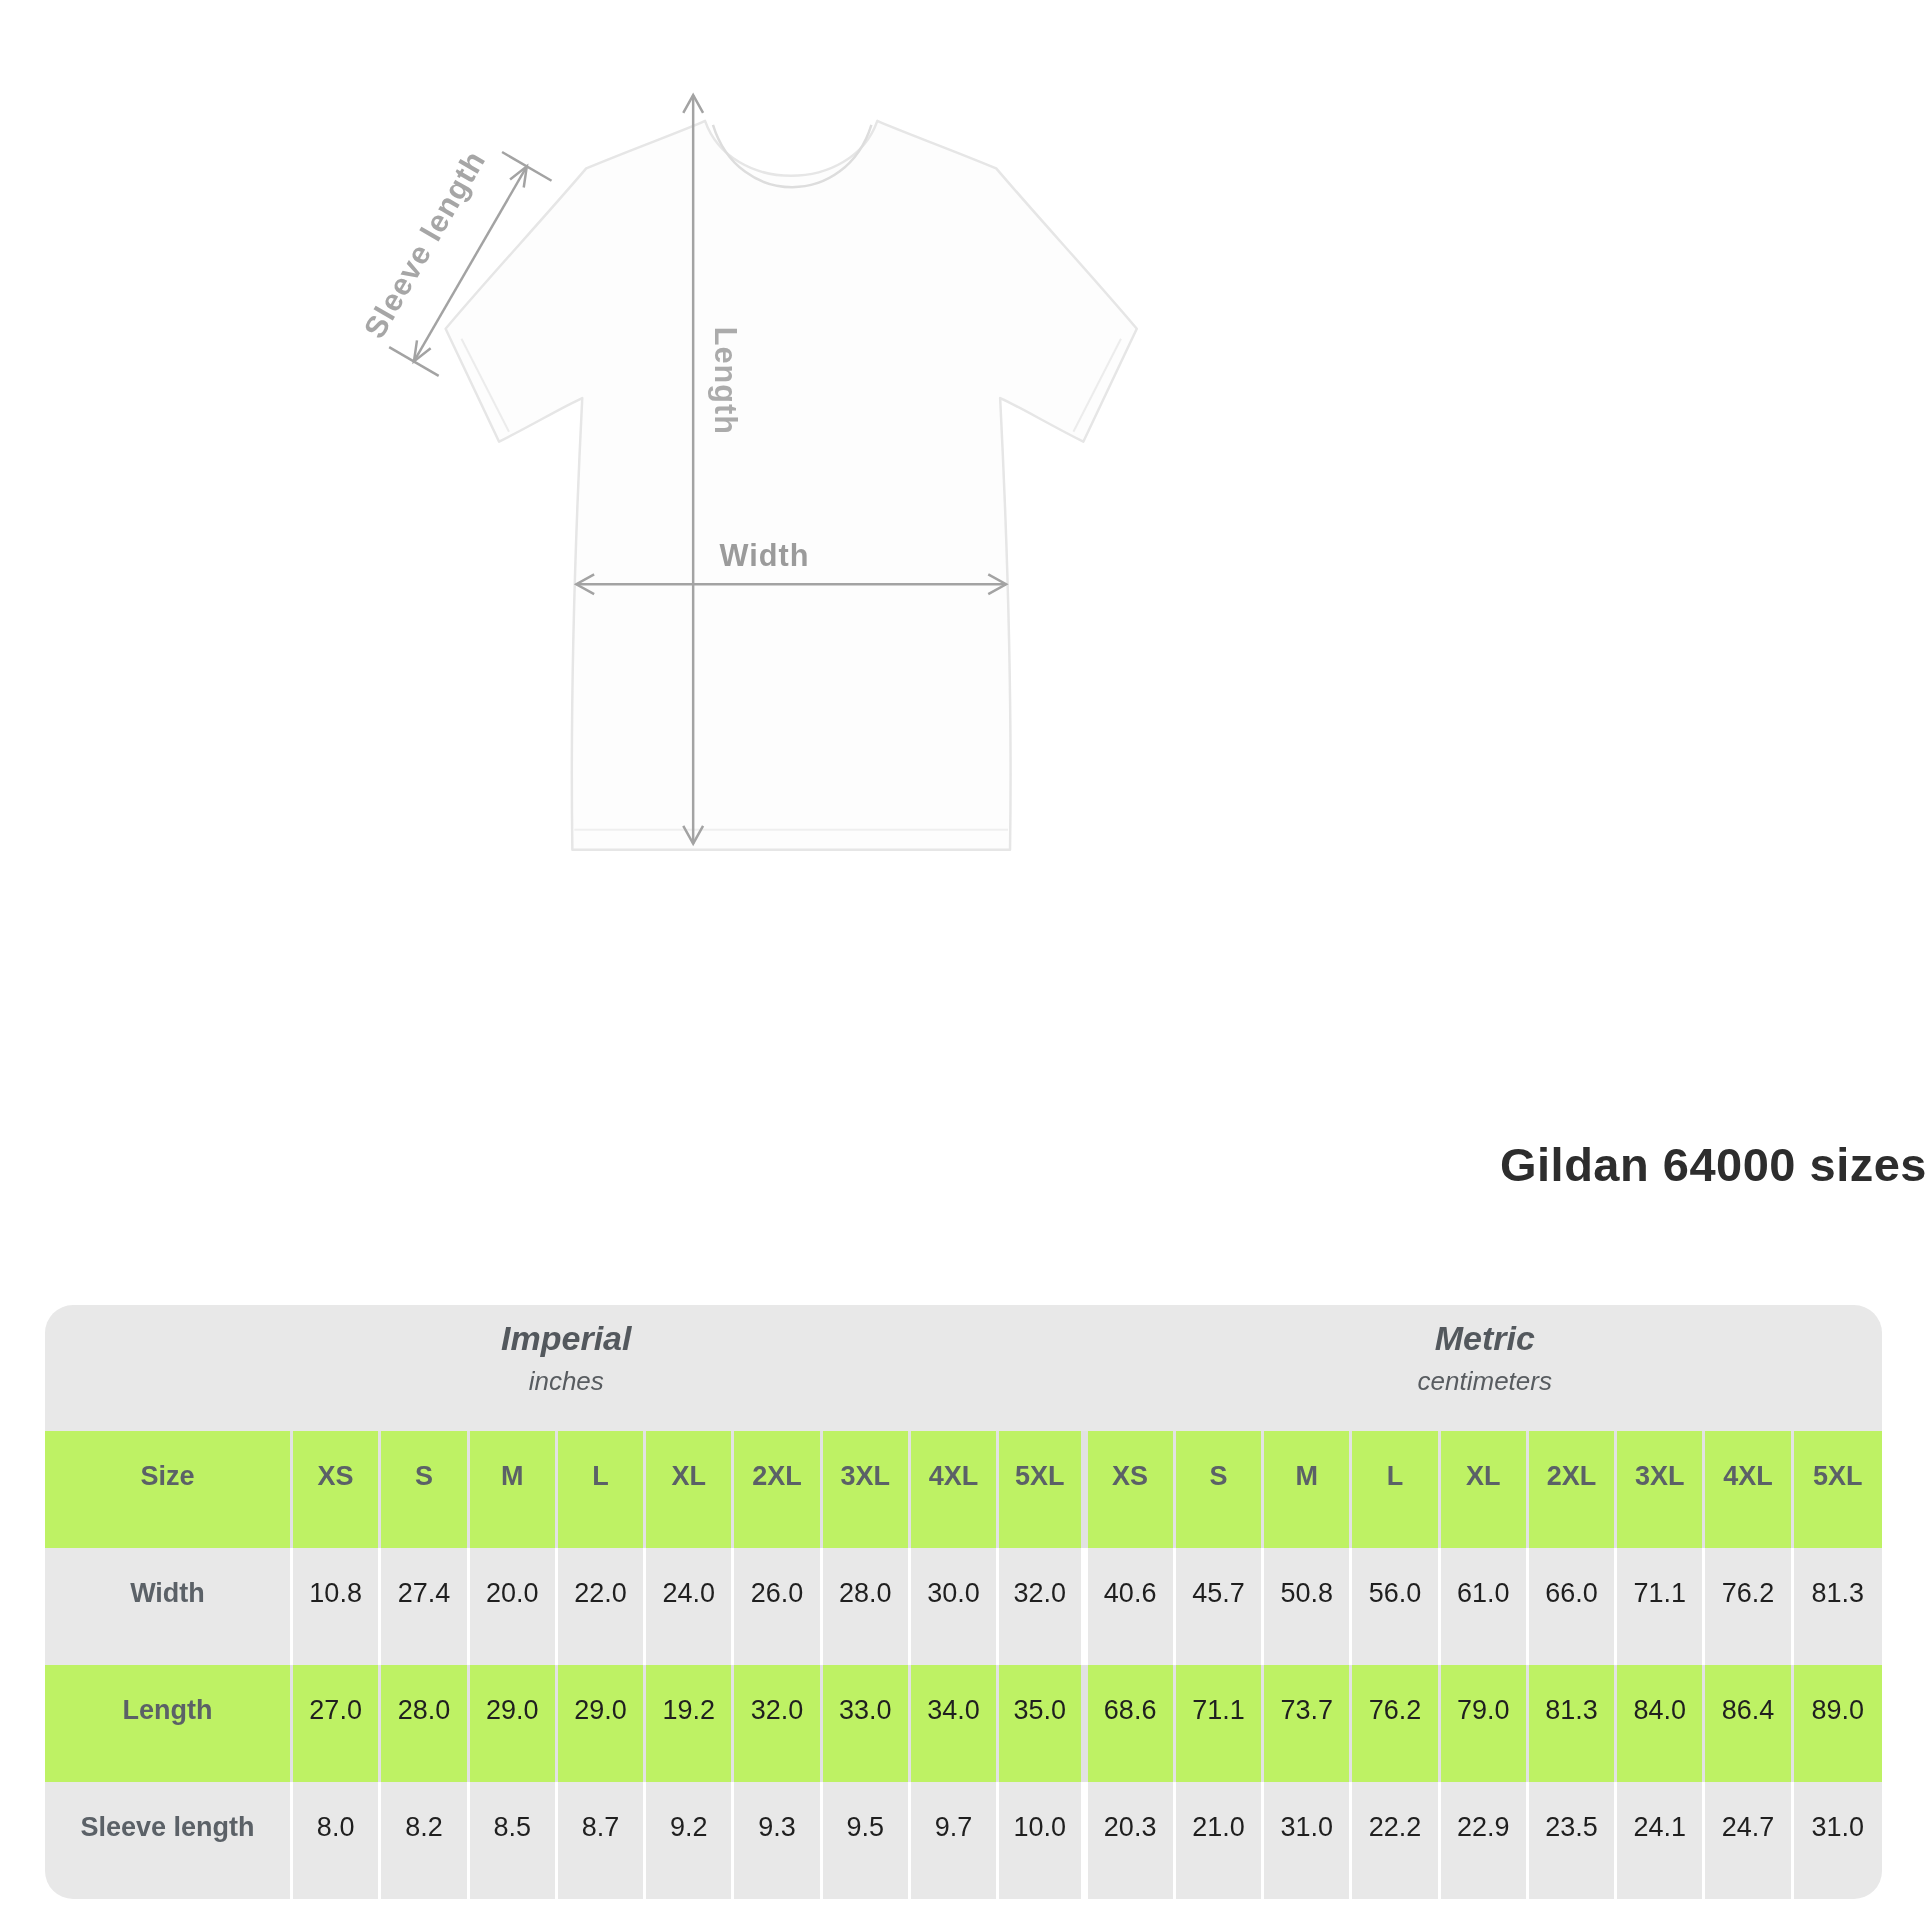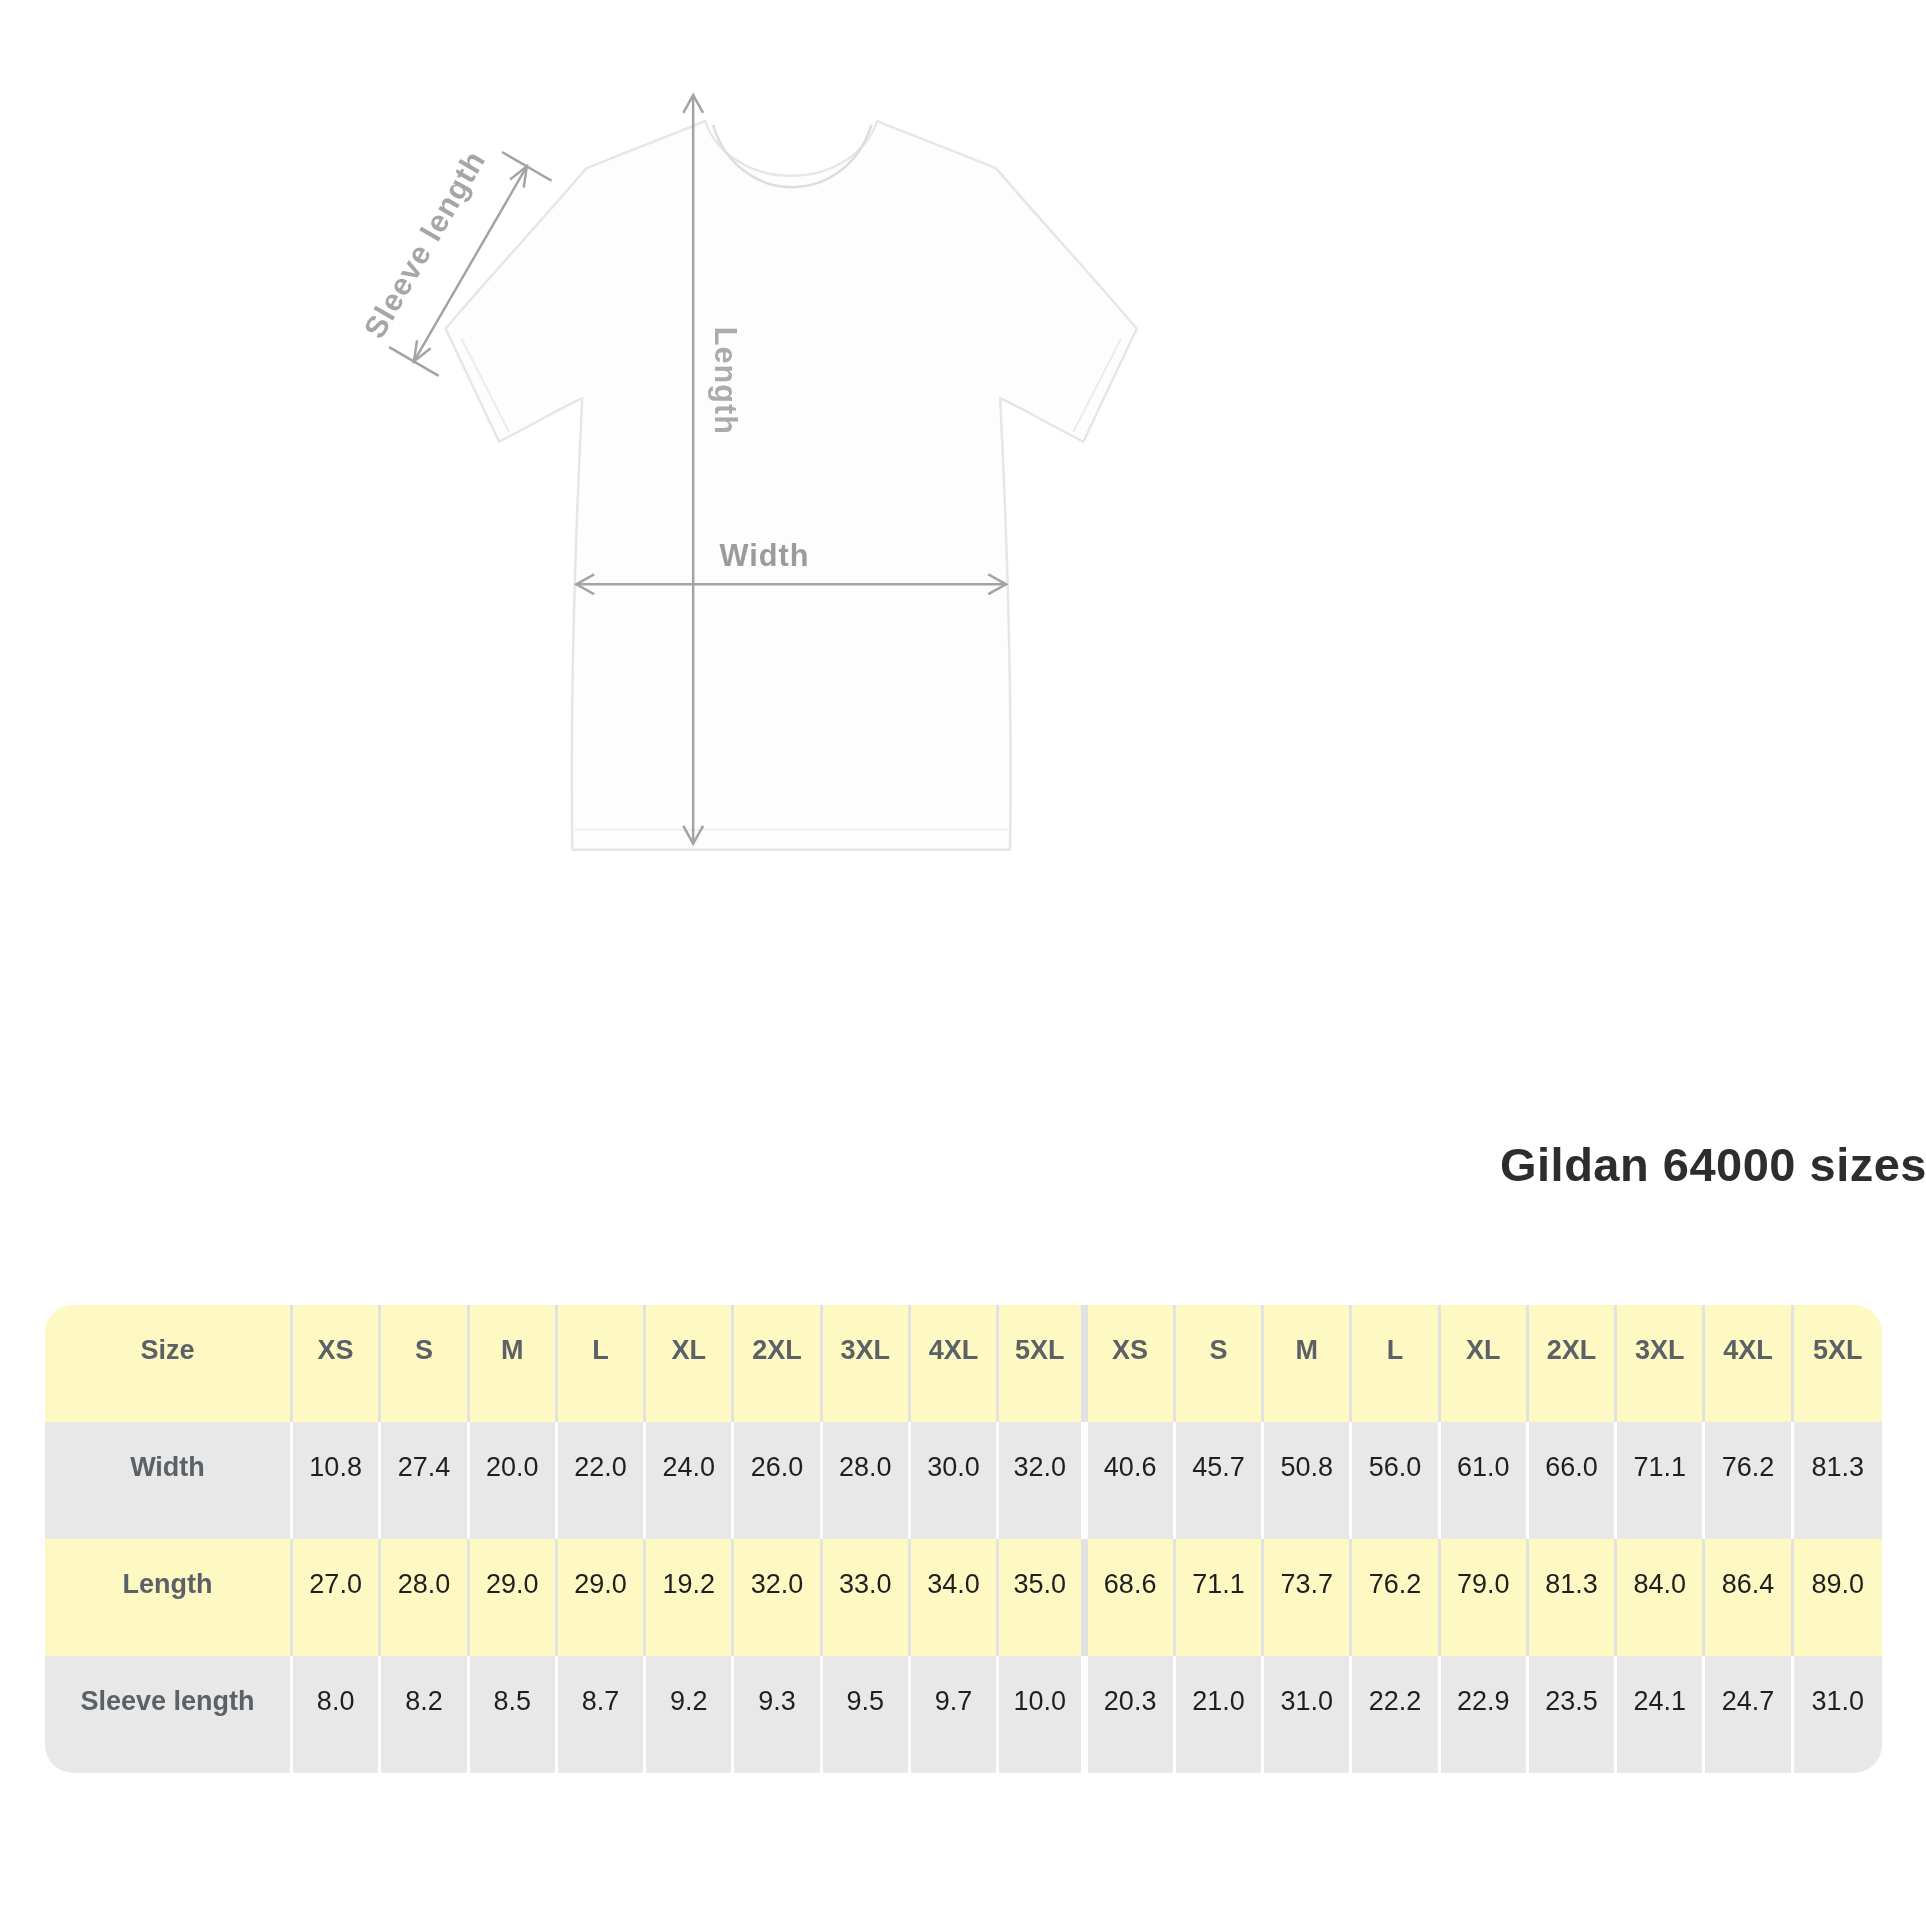--- a/index.html
+++ b/index.html
@@ -29,21 +29,21 @@
   }
   .unit-block{
     display:flex;flex-direction:column;align-items:center;justify-content:center;
     gap:8px;padding-bottom:20px;
   }
   .unit-block.imperial{grid-column:1/11;}
   .unit-block.metric{grid-column:11/20;}
   .unit-name{font-size:34px;font-weight:bold;font-style:italic;color:#53585d;}
   .unit-sub{font-size:26px;font-style:italic;color:#585c60;}
   .grid-row{display:grid;grid-template-columns:248px repeat(18,1fr);height:117px;}
-  .header-row,.data-row{--sep:#e2e2e2;background:#fef9c3;}
+  .header-row,.data-row{--sep:#e2e2e2;background:#bef264;}
   .data-row.shaded{--sep:#ffffff;background:#e8e8e8;}
   .cell{
     display:flex;align-items:center;justify-content:center;
     border-right:3px solid var(--sep);
     font-size:27px;color:#1f1f1f;padding-bottom:26px;box-sizing:border-box;
   }
   .cell:nth-child(10){border-right-width:7px;}
   .cell:last-child{border-right:none;}
   .cell.label-cell{font-weight:bold;color:#5b6167;}
   .header-row .cell{font-weight:bold;color:#5b6167;}
@@ -97,20 +97,30 @@
       <line x1="507" y1="153.5" x2="557" y2="182.5"></line>
       <line x1="393" y1="350.5" x2="443" y2="379.5"></line>
     </g>
     <text transform="translate(438 252) rotate(-60)" text-anchor="middle" font-size="31" font-weight="bold" fill="#a6a6a6" letter-spacing="1">Sleeve length</text>
   </svg>
 
   <div class="page-title">Gildan 64000 sizes</div>
 
   <div class="size-table">
 
+    <div class="band-row">
+      <div class="unit-block imperial">
+        <div class="unit-name">Imperial</div>
+        <div class="unit-sub">inches</div>
+      </div>
+      <div class="unit-block metric">
+        <div class="unit-name">Metric</div>
+        <div class="unit-sub">centimeters</div>
+      </div>
+    </div>
 
     <div class="grid-row header-row">
         <div class="cell label-cell">Size</div>
         <div class="cell">XS</div>
         <div class="cell">S</div>
         <div class="cell">M</div>
         <div class="cell">L</div>
         <div class="cell">XL</div>
         <div class="cell">2XL</div>
         <div class="cell">3XL</div>

